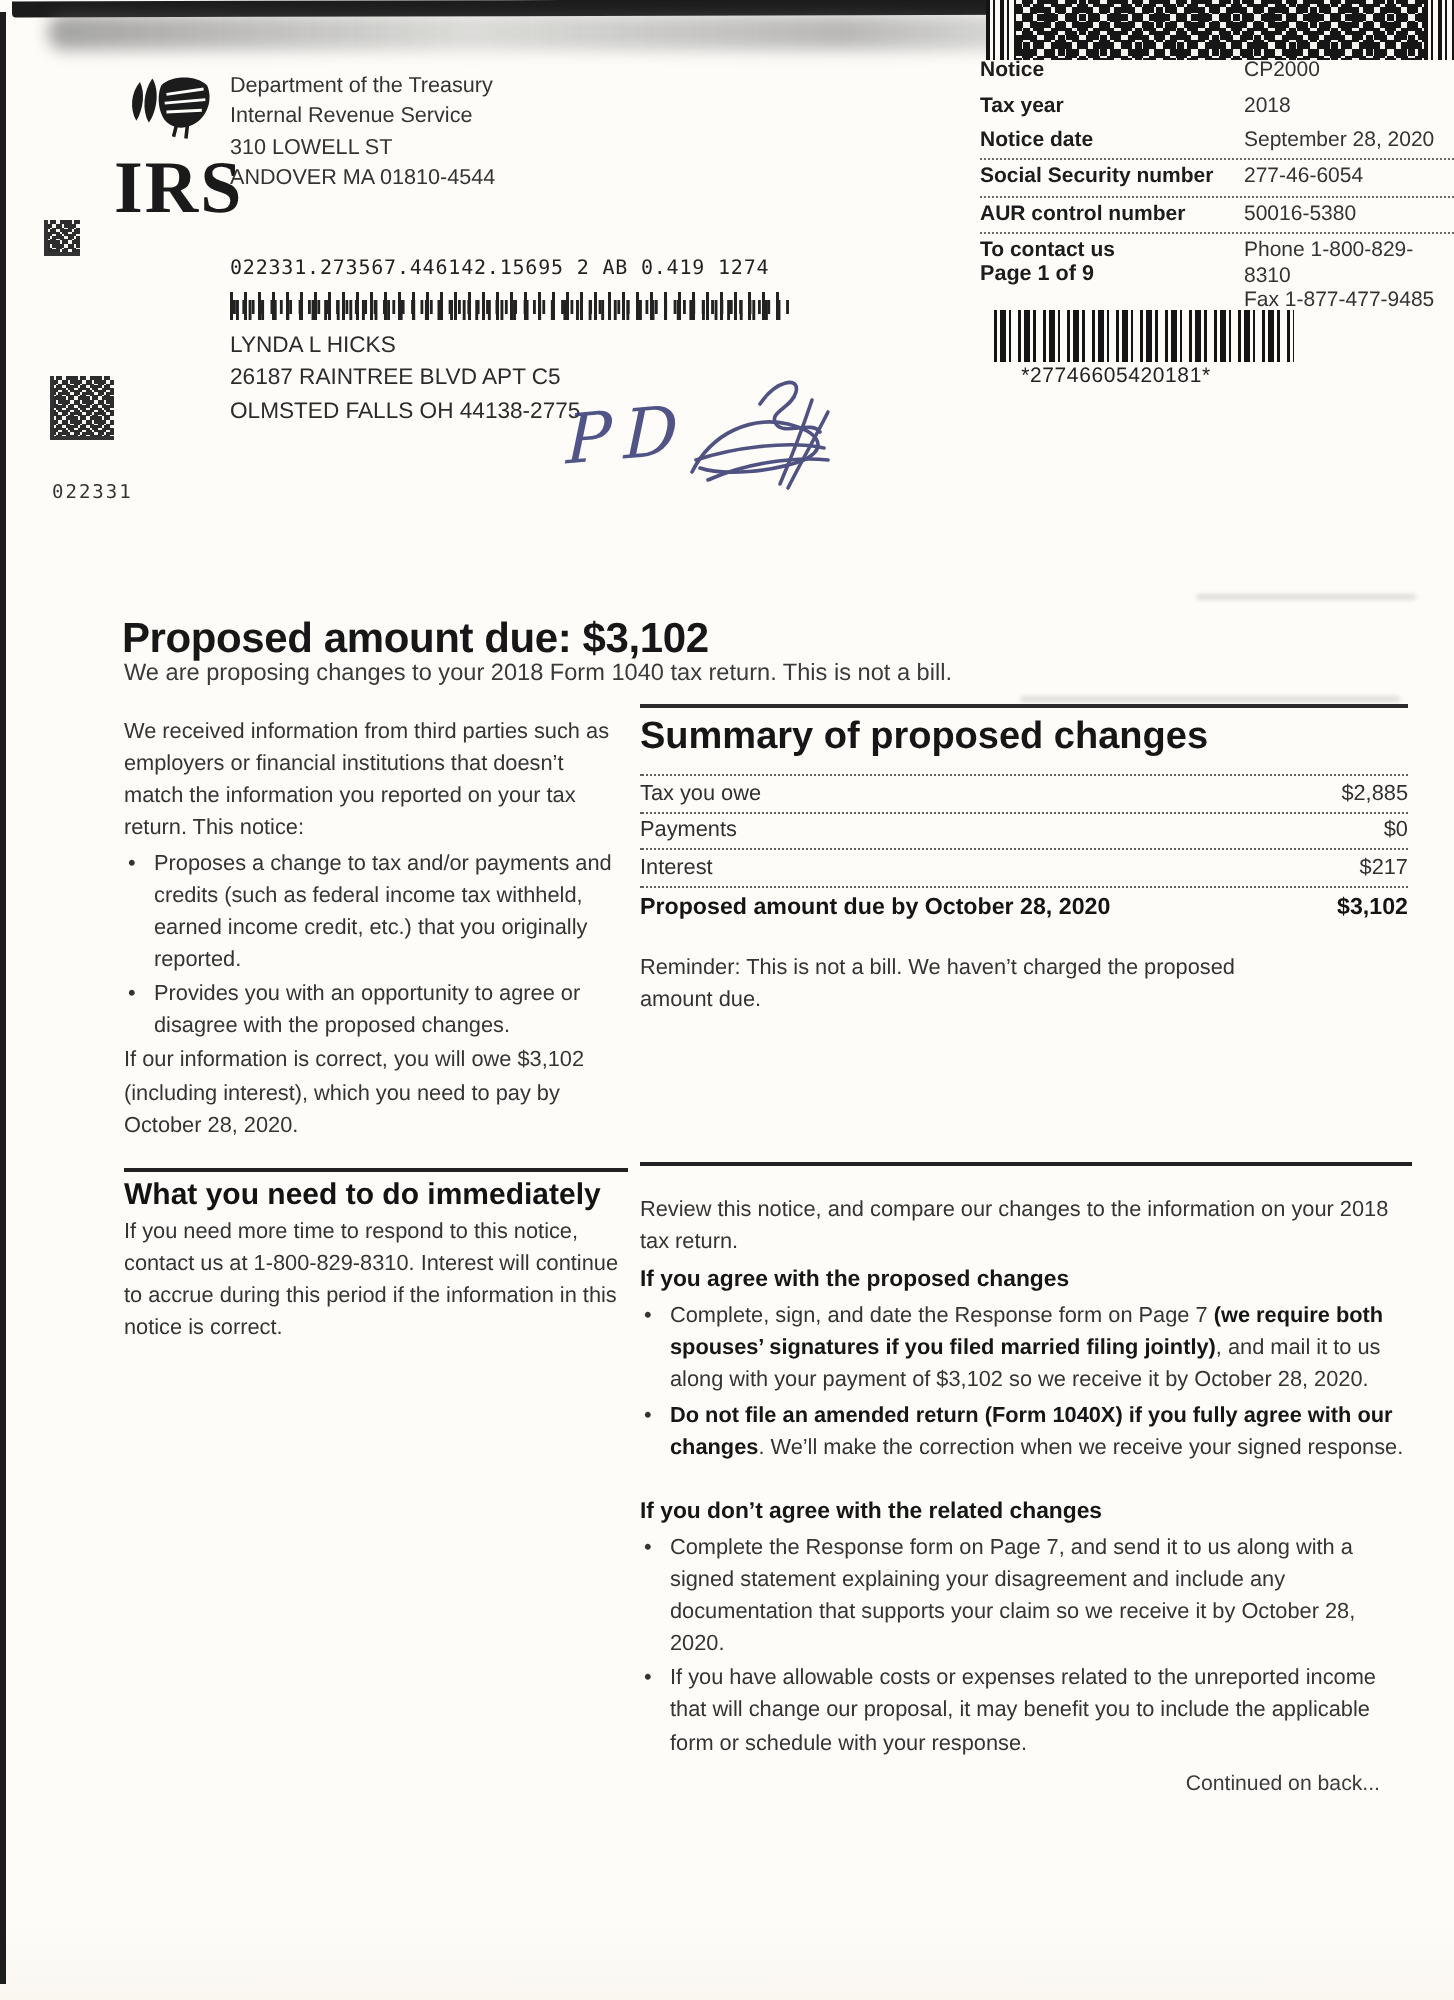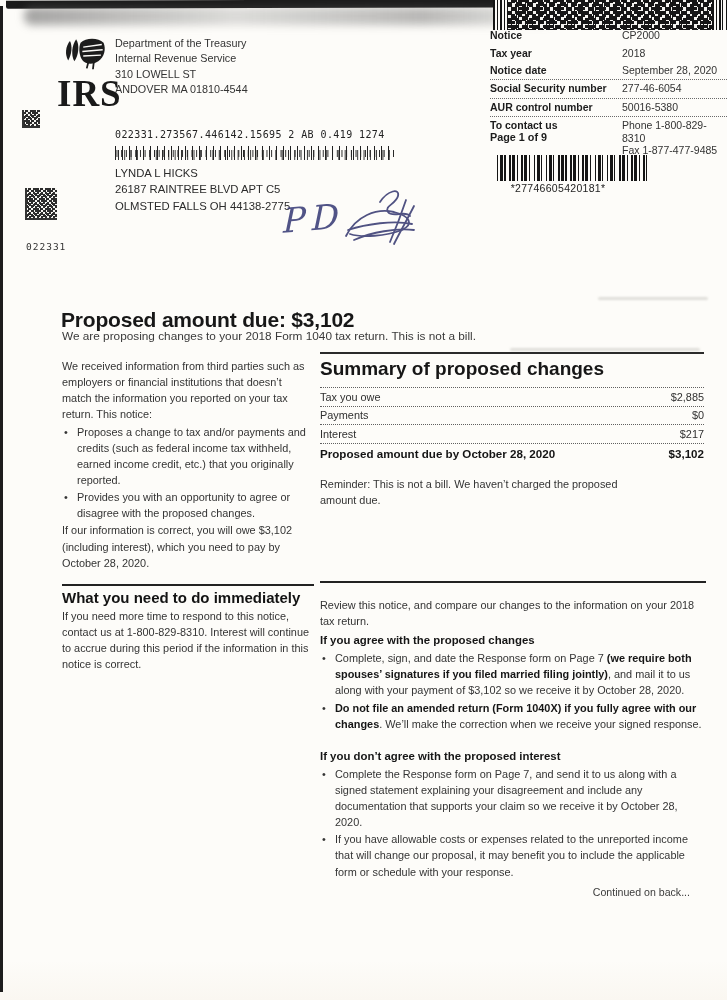--- a/index.html
+++ b/index.html
@@ -222,21 +222,21 @@
     <div class="subhead">If you agree with the proposed changes</div>
     <div class="bullet">
       <span class="dot">•</span>
       <span class="btxt"><span>Complete, sign, and date the Response form on Page 7 </span><strong>(we require both spouses’ signatures if you filed married filing jointly)</strong><span>, and mail it to us along with your payment of $3,102 so we receive it by October 28, 2020.</span></span>
     </div>
     <div class="bullet">
       <span class="dot">•</span>
       <span class="btxt"><strong>Do not file an amended return (Form 1040X) if you fully agree with our changes</strong><span>. We’ll make the correction when we receive your signed response.</span></span>
     </div>
     <div class="gap"></div>
-    <div class="subhead">If you don’t agree with the proposed interest</div>
+    <div class="subhead">If you don’t agree with the related changes</div>
     <div class="bullet">
       <span class="dot">•</span>
       <span class="btxt">Complete the Response form on Page 7, and send it to us along with a signed statement explaining your disagreement and include any documentation that supports your claim so we receive it by October 28, 2020.</span>
     </div>
     <div class="bullet">
       <span class="dot">•</span>
       <span class="btxt">If you have allowable costs or expenses related to the unreported income that will change our proposal, it may benefit you to include the applicable form or schedule with your response.</span>
     </div>
   </div>
 

